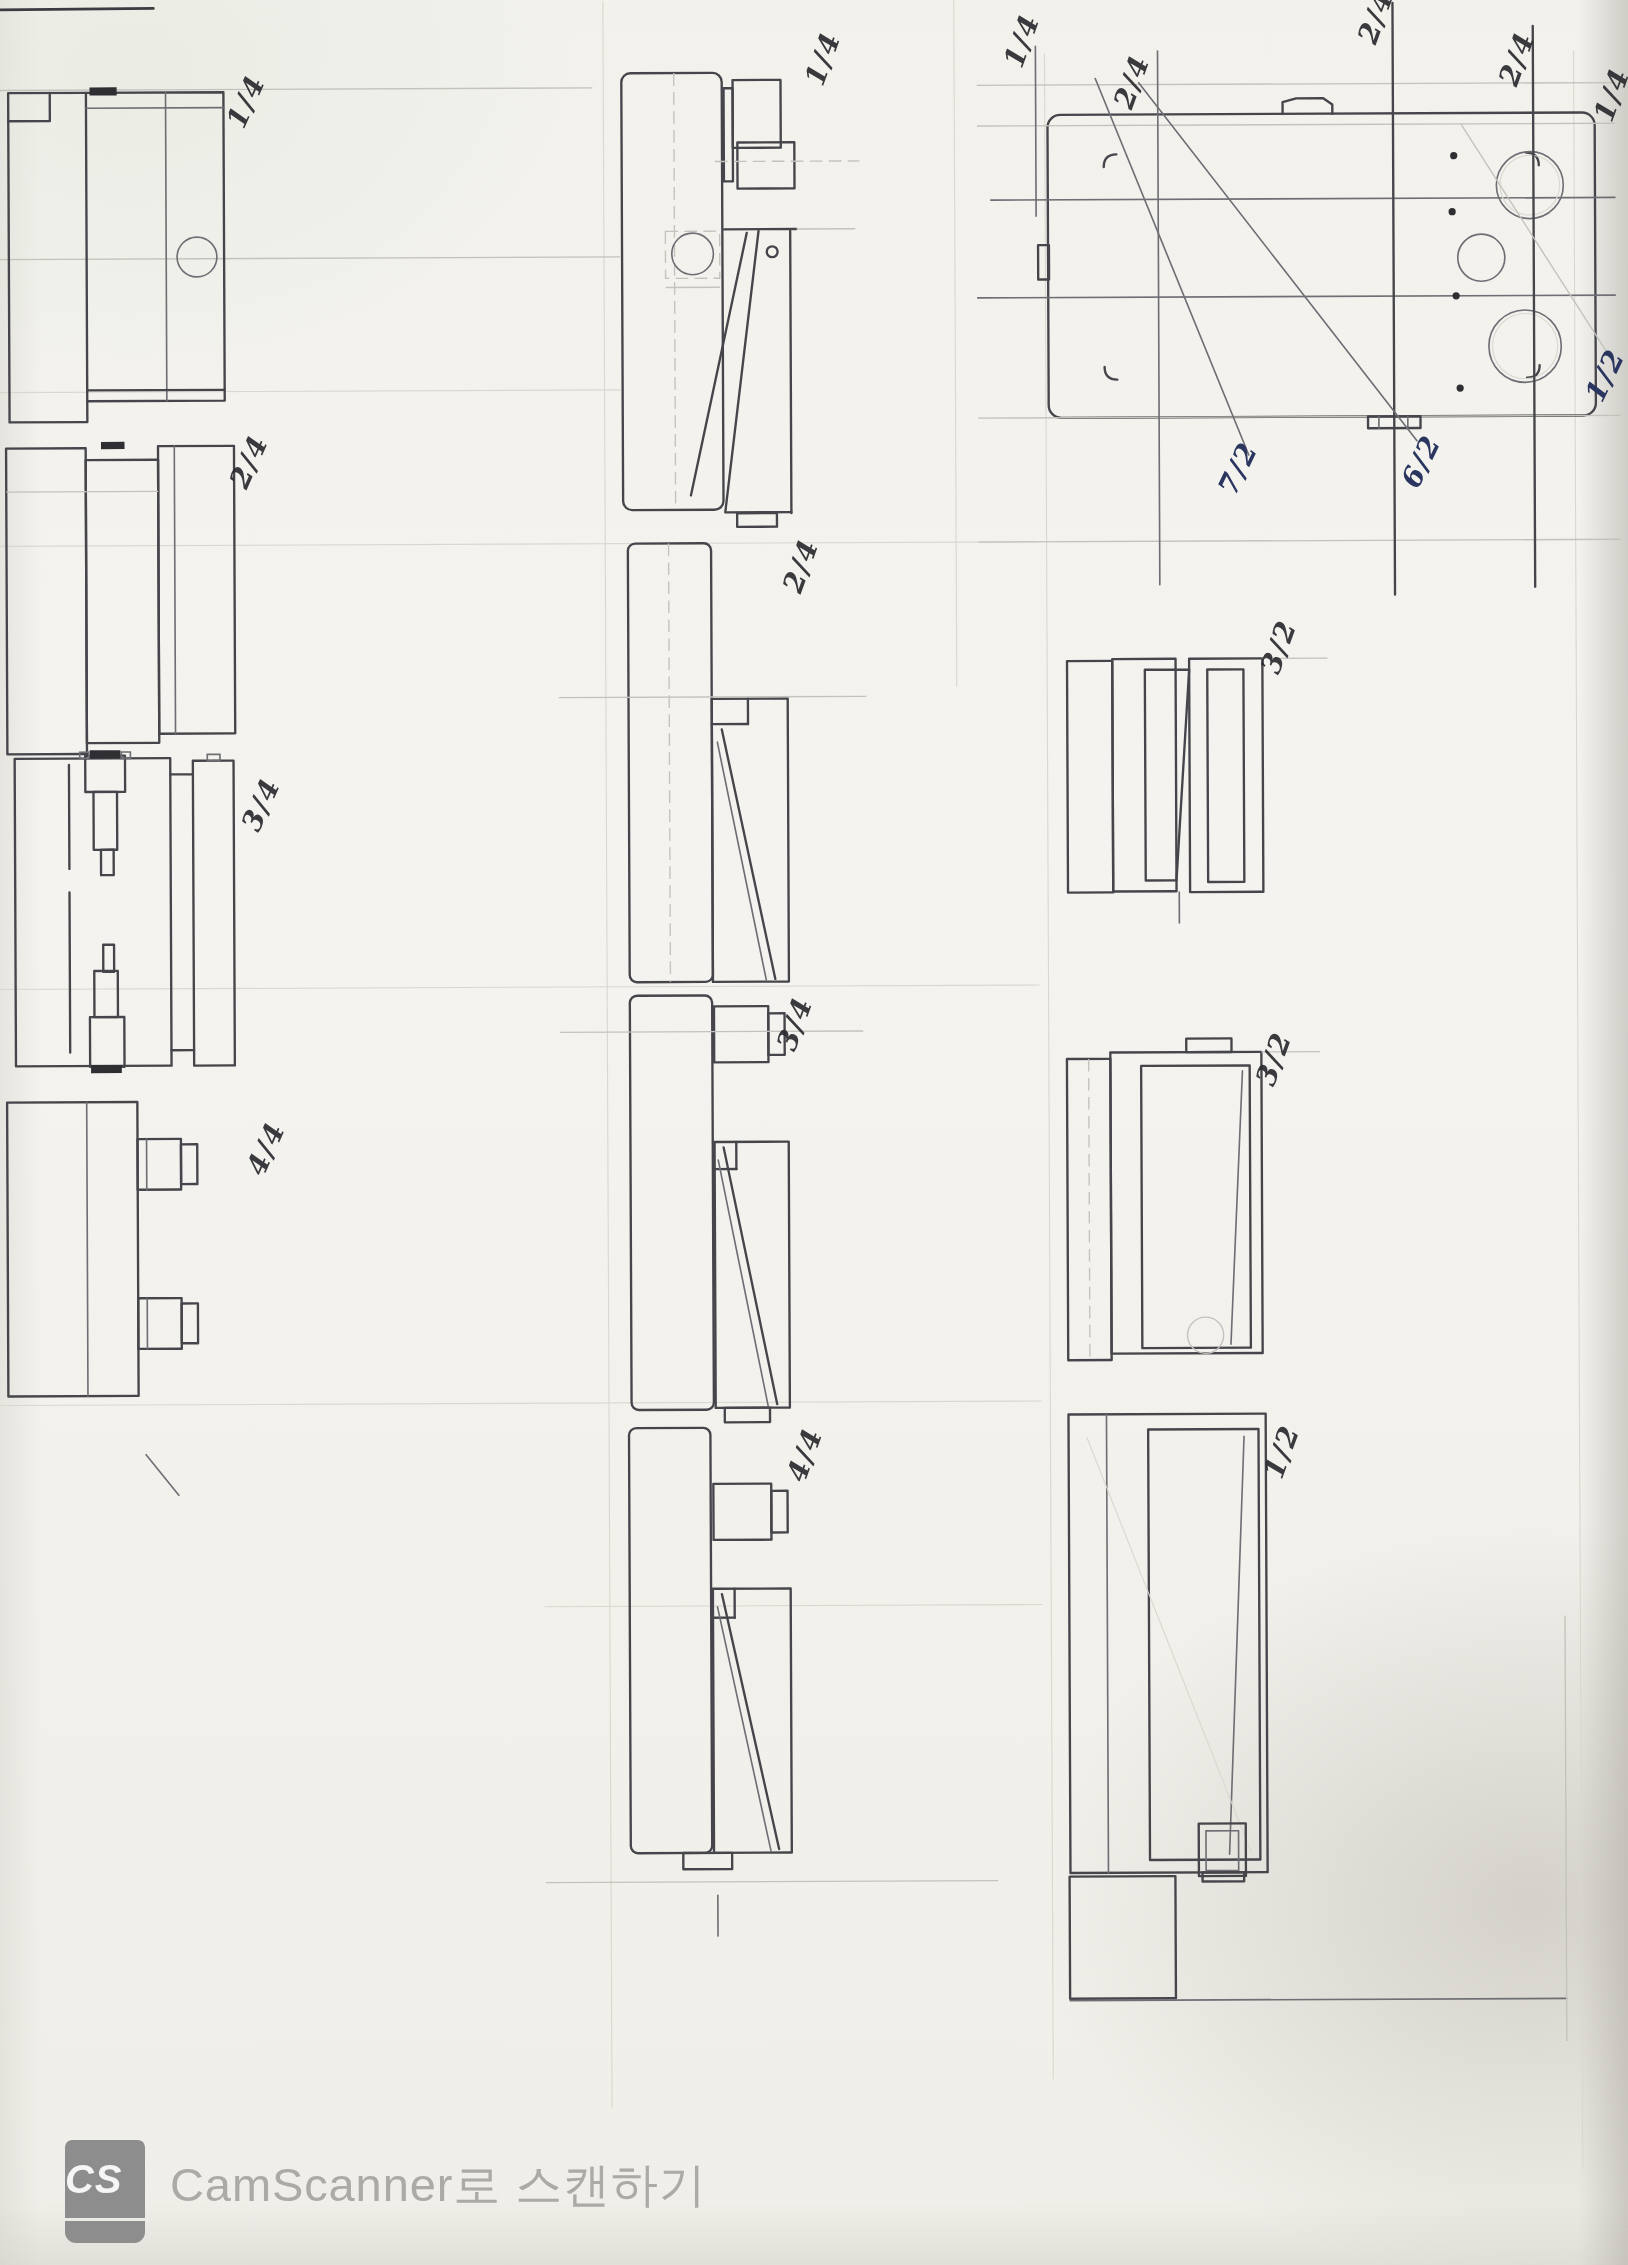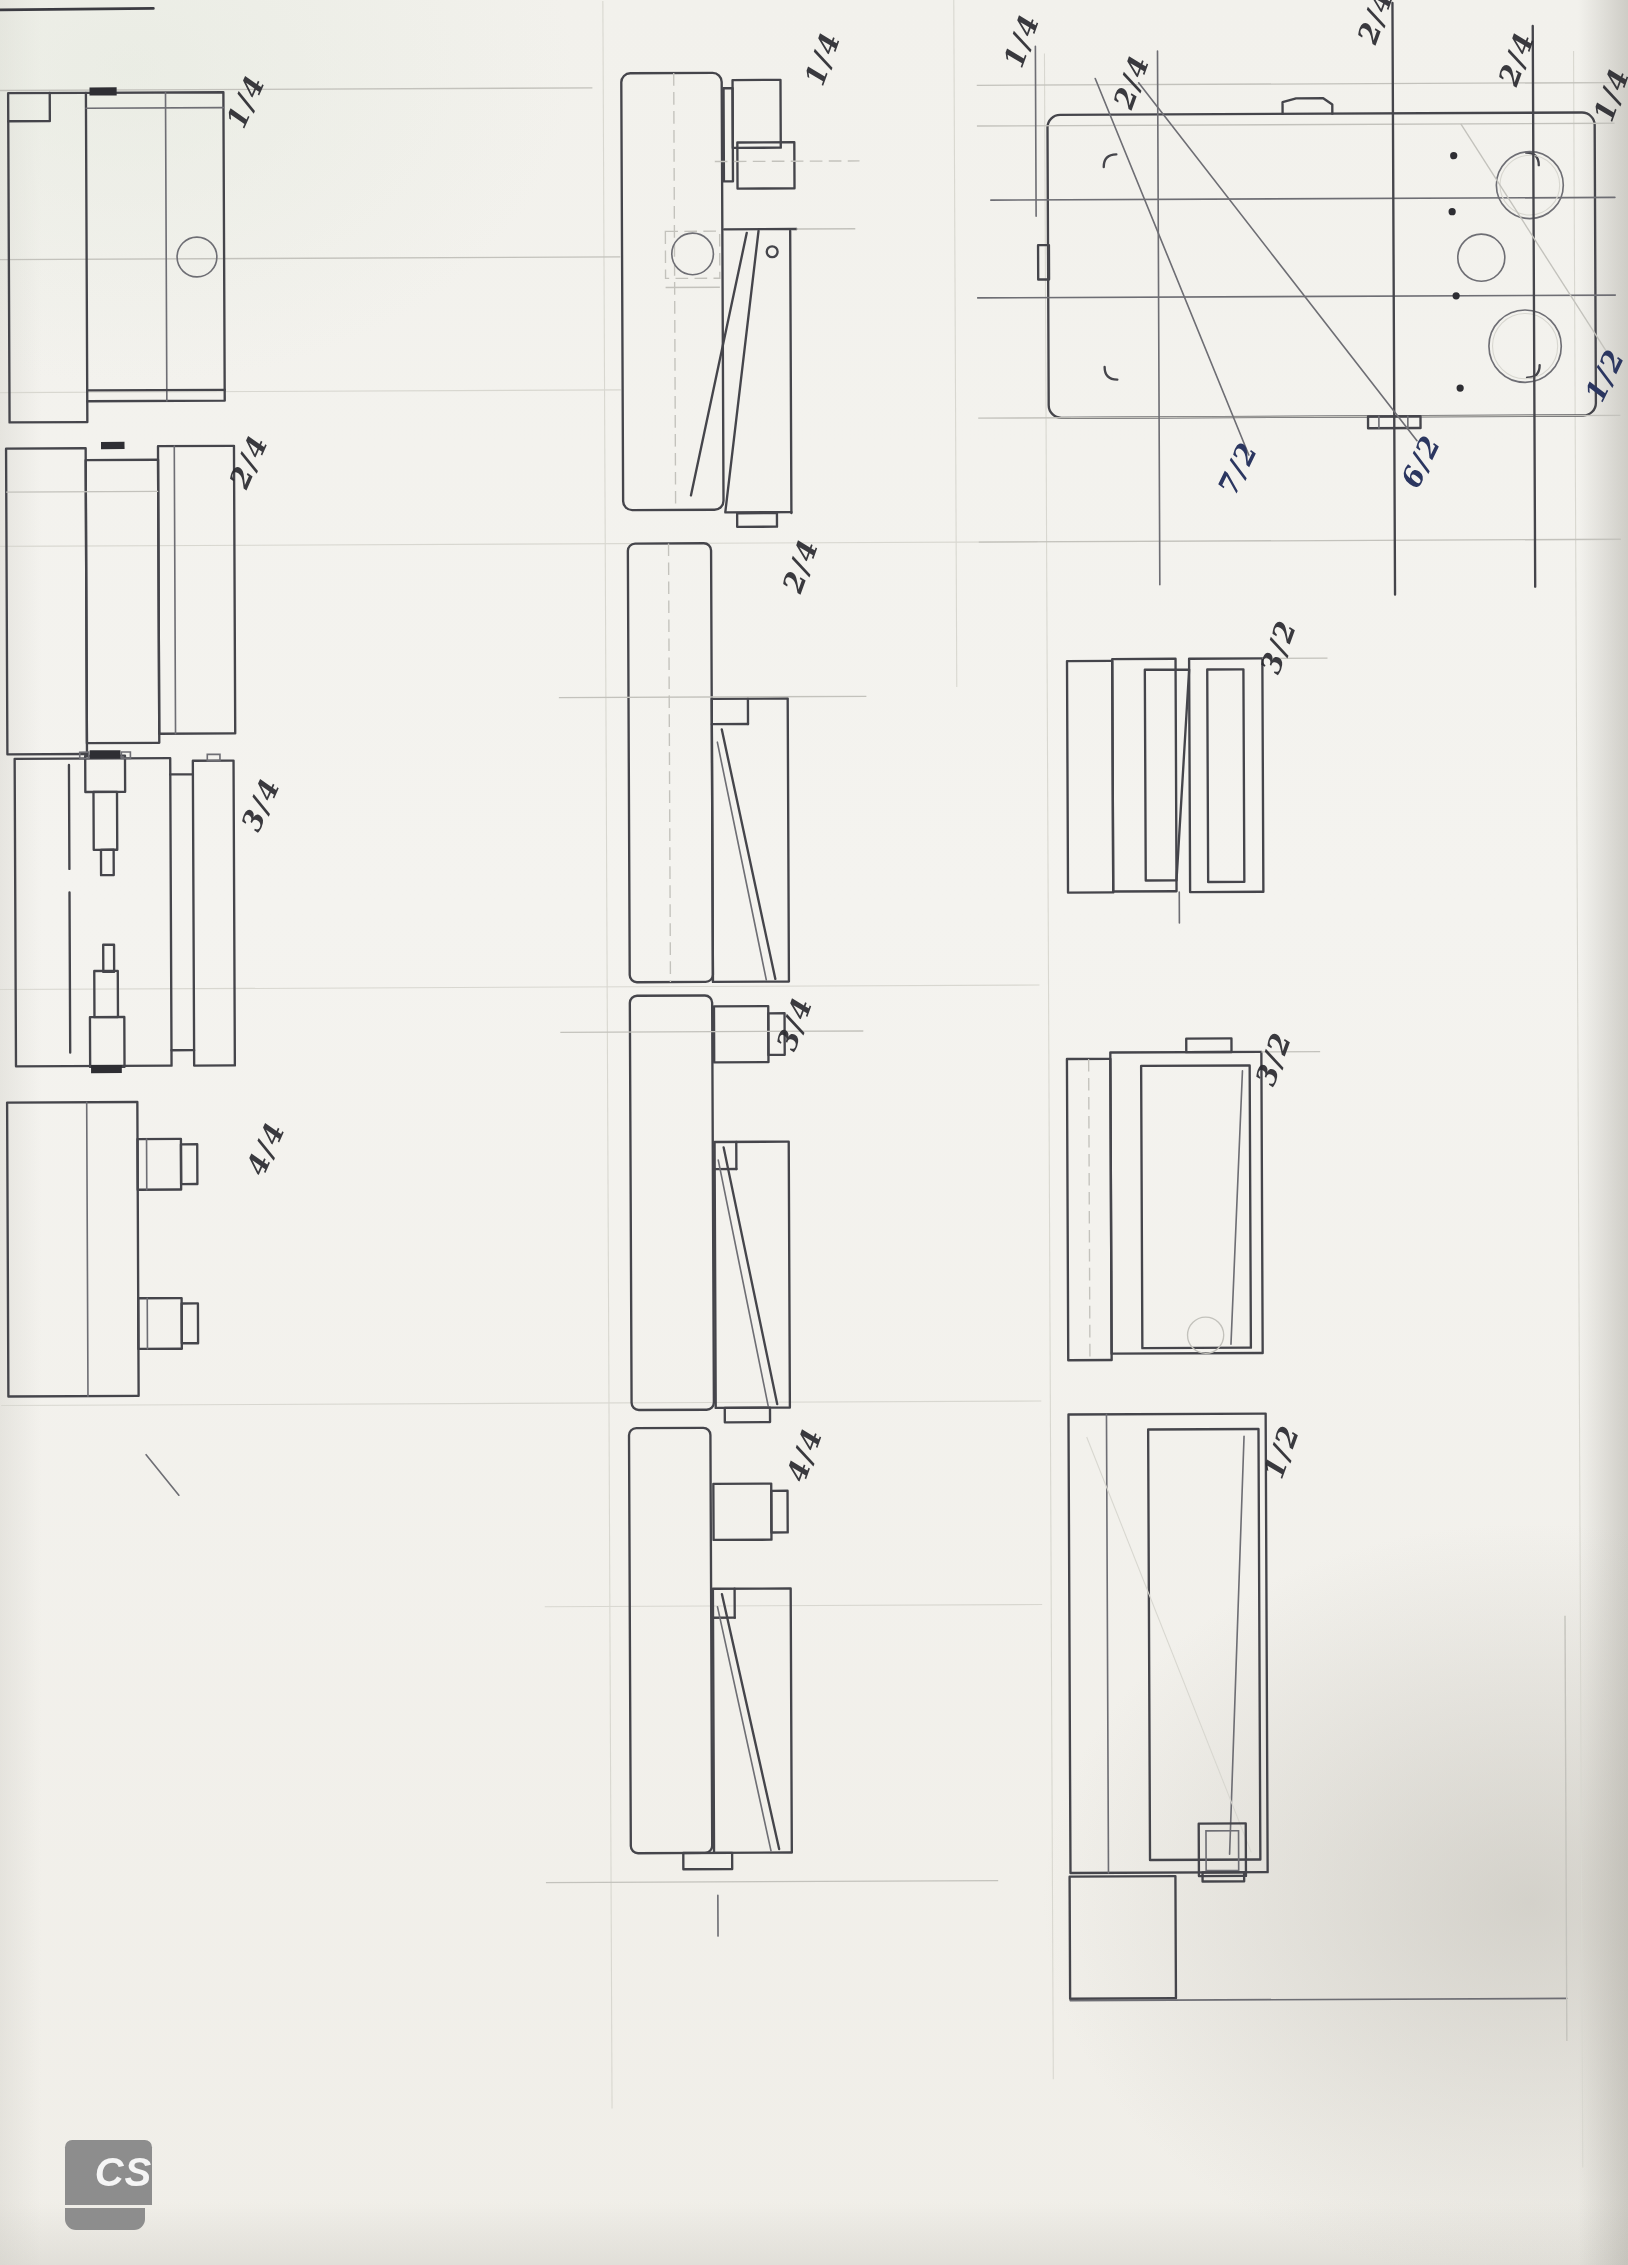--- a/index.html
+++ b/index.html
@@ -25,22 +25,22 @@
   .lbl {
     position:absolute; white-space:nowrap;
     font:italic 700 28px "DejaVu Serif", serif;
     color:rgba(41,41,47,0.92); letter-spacing:1.8px;
     transform-origin:left bottom;
   }
   .lbl.ink { color:#2b3660; }
   .watermark { position:absolute; left:65px; top:2140px; display:flex; align-items:flex-start; }
   .cs-badge { width:80px; margin-right:25px; }
   .cs-top {
-    width:80px; height:65px; background:#8d8d8d; border-radius:7.2px 7.2px 0 0;
-    display:flex; align-items:center; justify-content:flex-end;padding-left:7px;
+    width:80px; height:78px; background:#8d8d8d; border-radius:7.2px 7.2px 0 0;
+    display:flex; align-items:center; justify-content:flex-start;
   }
   .cs-top span { color:#f5f5f5; font:italic 800 40px "Liberation Sans", sans-serif; letter-spacing:0.9px; }
   .cs-bar { width:80px; height:22px; background:#8d8d8d; border-radius:0 0 11px 11px; margin-top:2.7px; }
   .wm-text { color:#abaaa7; font:400 47px "Liberation Sans", sans-serif; line-height:90px; letter-spacing:0.9px; }
 </style>
 </head>
 <body>
 
 <div class="page">
 
@@ -270,16 +270,17 @@
     <div class="lbl ink" style="left:1608px; top:374px; transform:rotate(-64deg)">1/2</div>
   </div>
 
   <div class="watermark">
     <div class="cs-badge">
       <div class="cs-top">
           <span>CS</span>
         </div>
       <div class="cs-bar"></div>
     </div>
+    <span class="wm-text">CamScanner로 스캔하기</span>
   </div>
 
 </div>
 
 
 </body></html>

